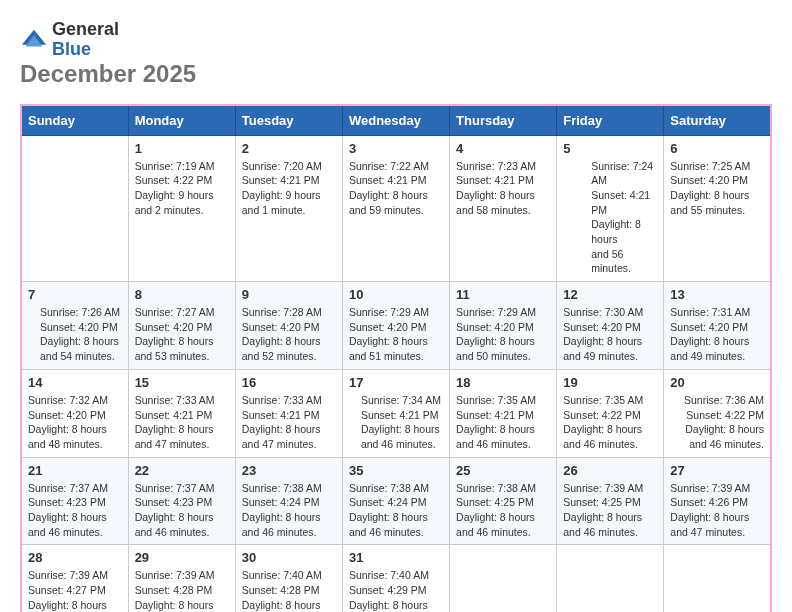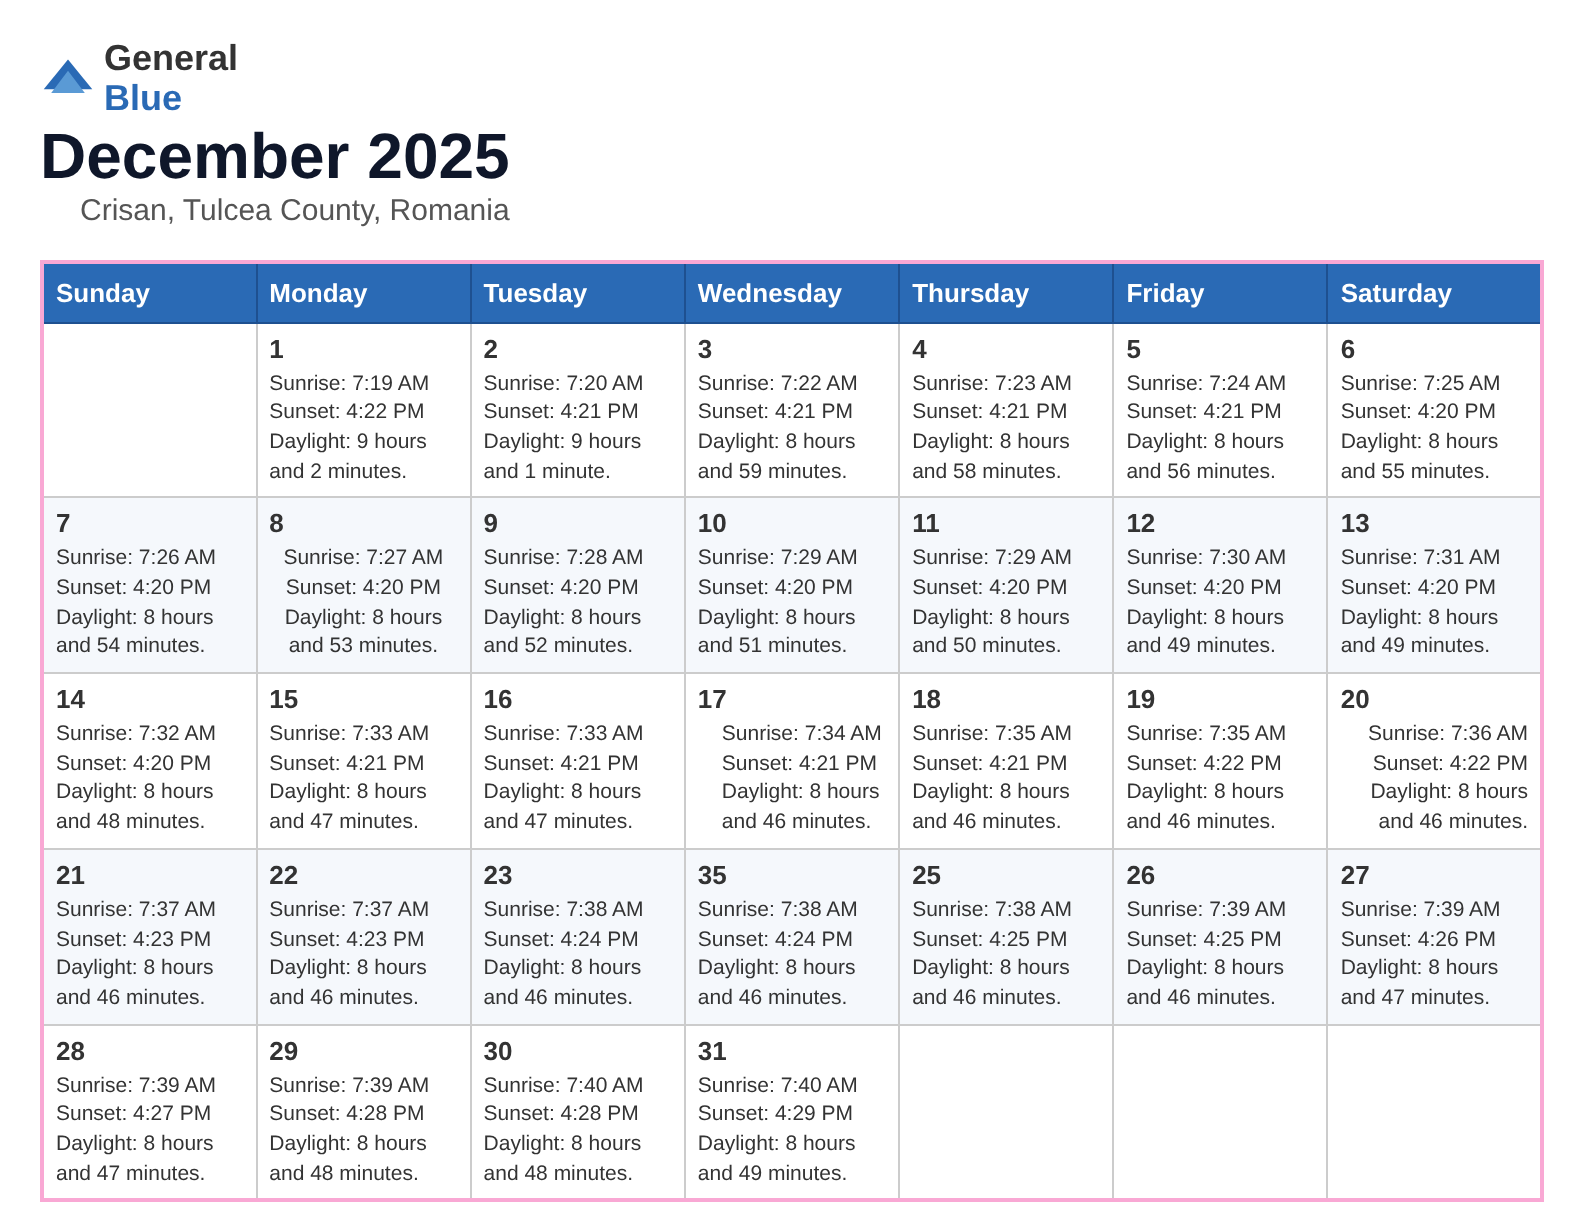--- a/index.html
+++ b/index.html
@@ -38,23 +38,23 @@
       color: #2a6ab5;
     }
     .logo-icon {
       width: 28px;
       height: 28px;
     }
     .title-area {
       text-align: right;
     }
     .month-title {
-      font-size: 32px;
-      font-weight: bold;
-      color: #0f172a;
+      font-size: 24px;
+      font-weight: bold;
+      color: #737373;
     }
     .location-title {
       font-size: 15px;
       color: #555;
     }
     .calendar {
       width: 100%;
       border-collapse: collapse;
       border: 2px solid #f9a8d4;
     }
@@ -105,21 +105,20 @@
       <polygon points="15,4 28,20 2,20" fill="#2a6ab5"></polygon>
       <polygon points="15,10 24,22 6,22" fill="#5a9ad5"></polygon>
     </svg>
     <div class="logo-text">
       <span class="logo-general">General</span>
       <span class="logo-blue">Blue</span>
     </div>
   </div>
   <div class="title-area">
     <div class="month-title">December 2025</div>
-    <div class="location-title">Crisan, Tulcea County, Romania</div>
   </div>
 </div>
 
 <table class="calendar">
   <thead>
     <tr>
     <th>Sunday</th>
         <th>Monday</th>
         <th>Tuesday</th>
         <th>Wednesday</th>
@@ -154,44 +153,44 @@
         </td>
         <td>
           <span class="day-number">4</span>
           <div class="day-info" style="white-space: pre-line;">Sunrise: 7:23 AM
 Sunset: 4:21 PM
 Daylight: 8 hours
 and 58 minutes.</div>
         </td>
         <td>
           <span class="day-number">5</span>
-          <div class="day-info" style="white-space: pre-line;">Sunrise: 7:24 AM
+          <div class="day-info" style="white-space: pre-line; margin-left: 28px;">Sunrise: 7:24 AM
 Sunset: 4:21 PM
 Daylight: 8 hours
 and 56 minutes.</div>
         </td>
         <td>
           <span class="day-number">6</span>
           <div class="day-info" style="white-space: pre-line;">Sunrise: 7:25 AM
 Sunset: 4:20 PM
 Daylight: 8 hours
 and 55 minutes.</div>
         </td>
       </tr>
       <tr>
         <td>
           <span class="day-number">7</span>
-          <div class="day-info" style="white-space: pre-line;">Sunrise: 7:26 AM
+          <div class="day-info" style="white-space: pre-line; margin-left: 12px;">Sunrise: 7:26 AM
 Sunset: 4:20 PM
 Daylight: 8 hours
 and 54 minutes.</div>
         </td>
         <td>
           <span class="day-number">8</span>
-          <div class="day-info" style="white-space: pre-line; text-align: center;">Sunrise: 7:27 AM
+          <div class="day-info" style="white-space: pre-line;">Sunrise: 7:27 AM
 Sunset: 4:20 PM
 Daylight: 8 hours
 and 53 minutes.</div>
         </td>
         <td>
           <span class="day-number">9</span>
           <div class="day-info" style="white-space: pre-line;">Sunrise: 7:28 AM
 Sunset: 4:20 PM
 Daylight: 8 hours
 and 52 minutes.</div>

